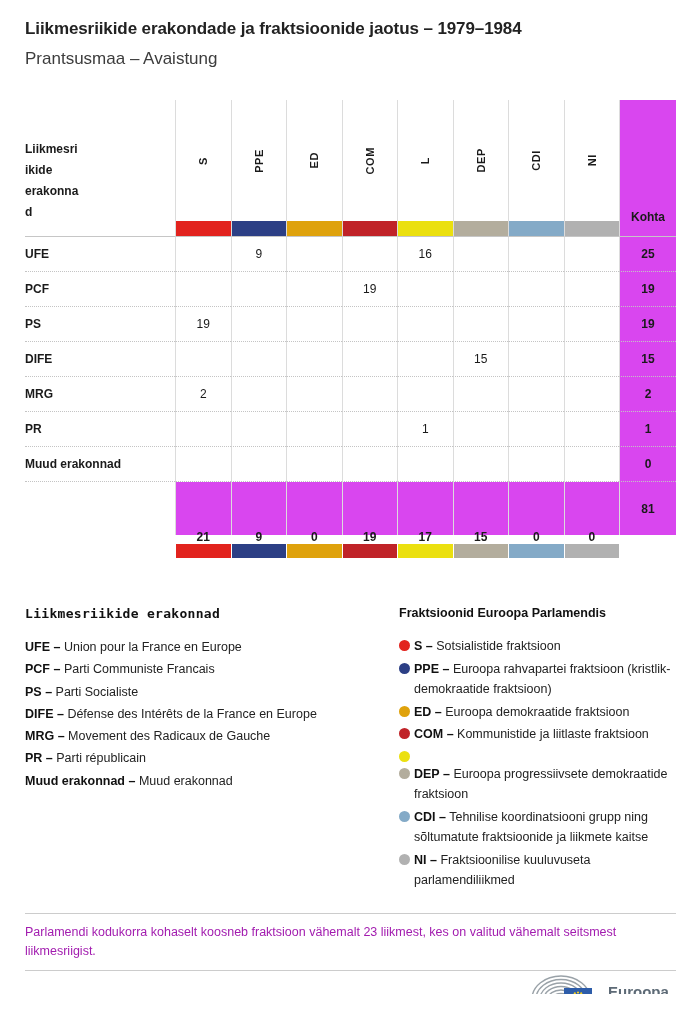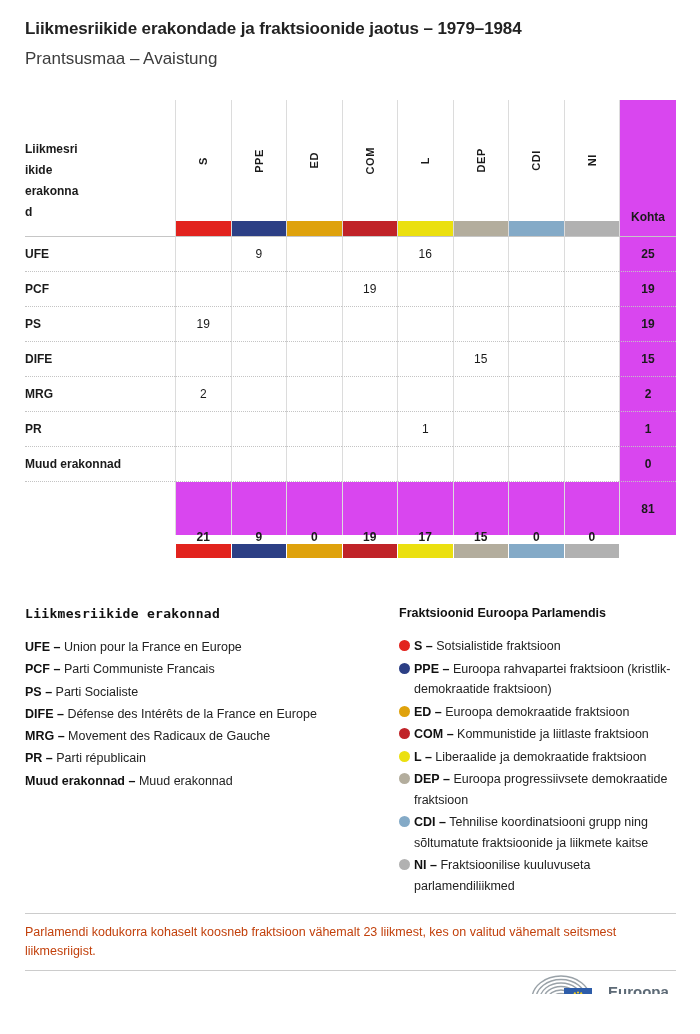--- a/index.html
+++ b/index.html
@@ -75,21 +75,21 @@
   .gl-item { display: flex; gap: 4px; font-size: 12.5px; line-height: 20.5px; margin-bottom: 2px; color: #222; }
   .gl-dot { flex: 0 0 11px; width: 11px; height: 11px; border-radius: 50%; margin-top: 4px; }
   .gl-text b { color: #111; }
 
   
   .rule { position: absolute; left: 25px; width: 651px; border-top: 1px solid #cccccc; }
   .rule1 { top: 913px; }
   .rule2 { top: 970px; }
   .footnote {
     position: absolute; left: 25px; top: 923px; width: 648px;
-    font-size: 12.5px; line-height: 19px; color: #c2410c;
+    font-size: 12.5px; line-height: 19px; color: #a21caf;
   }
   .source { position: absolute; left: 25px; top: 1001px; font-size: 16px; color: #1a1a1a; }
   .source b { font-weight: 700; }
   .logo { position: absolute; left: 527px; top: 971px; display: flex; align-items: center; gap: 9px; }
   .logo-text { font-size: 15px; font-weight: 700; color: #5d6a76; line-height: 17px; }
 </style>
 </head>
 <body>
 
 <div class="page">
@@ -267,21 +267,20 @@
         <div class="gl-item">
           <div class="gl-dot" style="background: rgb(223, 162, 12);"></div>
           <div class="gl-text"><b>ED –</b> Euroopa demokraatide fraktsioon</div>
         </div>
         <div class="gl-item">
           <div class="gl-dot" style="background: rgb(192, 35, 40);"></div>
           <div class="gl-text"><b>COM –</b> Kommunistide ja liitlaste fraktsioon</div>
         </div>
         <div class="gl-item">
           <div class="gl-dot" style="background: rgb(235, 224, 15);"></div>
-          <div class="gl-text"><b>L –</b> Liberaalide ja demokraatide fraktsioon</div>
         </div>
         <div class="gl-item">
           <div class="gl-dot" style="background: rgb(179, 173, 157);"></div>
           <div class="gl-text"><b>DEP –</b> Euroopa progressiivsete demokraatide fraktsioon</div>
         </div>
         <div class="gl-item">
           <div class="gl-dot" style="background: rgb(132, 170, 199);"></div>
           <div class="gl-text"><b>CDI –</b> Tehnilise koordinatsiooni grupp ning sõltumatute fraktsioonide ja liikmete kaitse</div>
         </div>
         <div class="gl-item">

